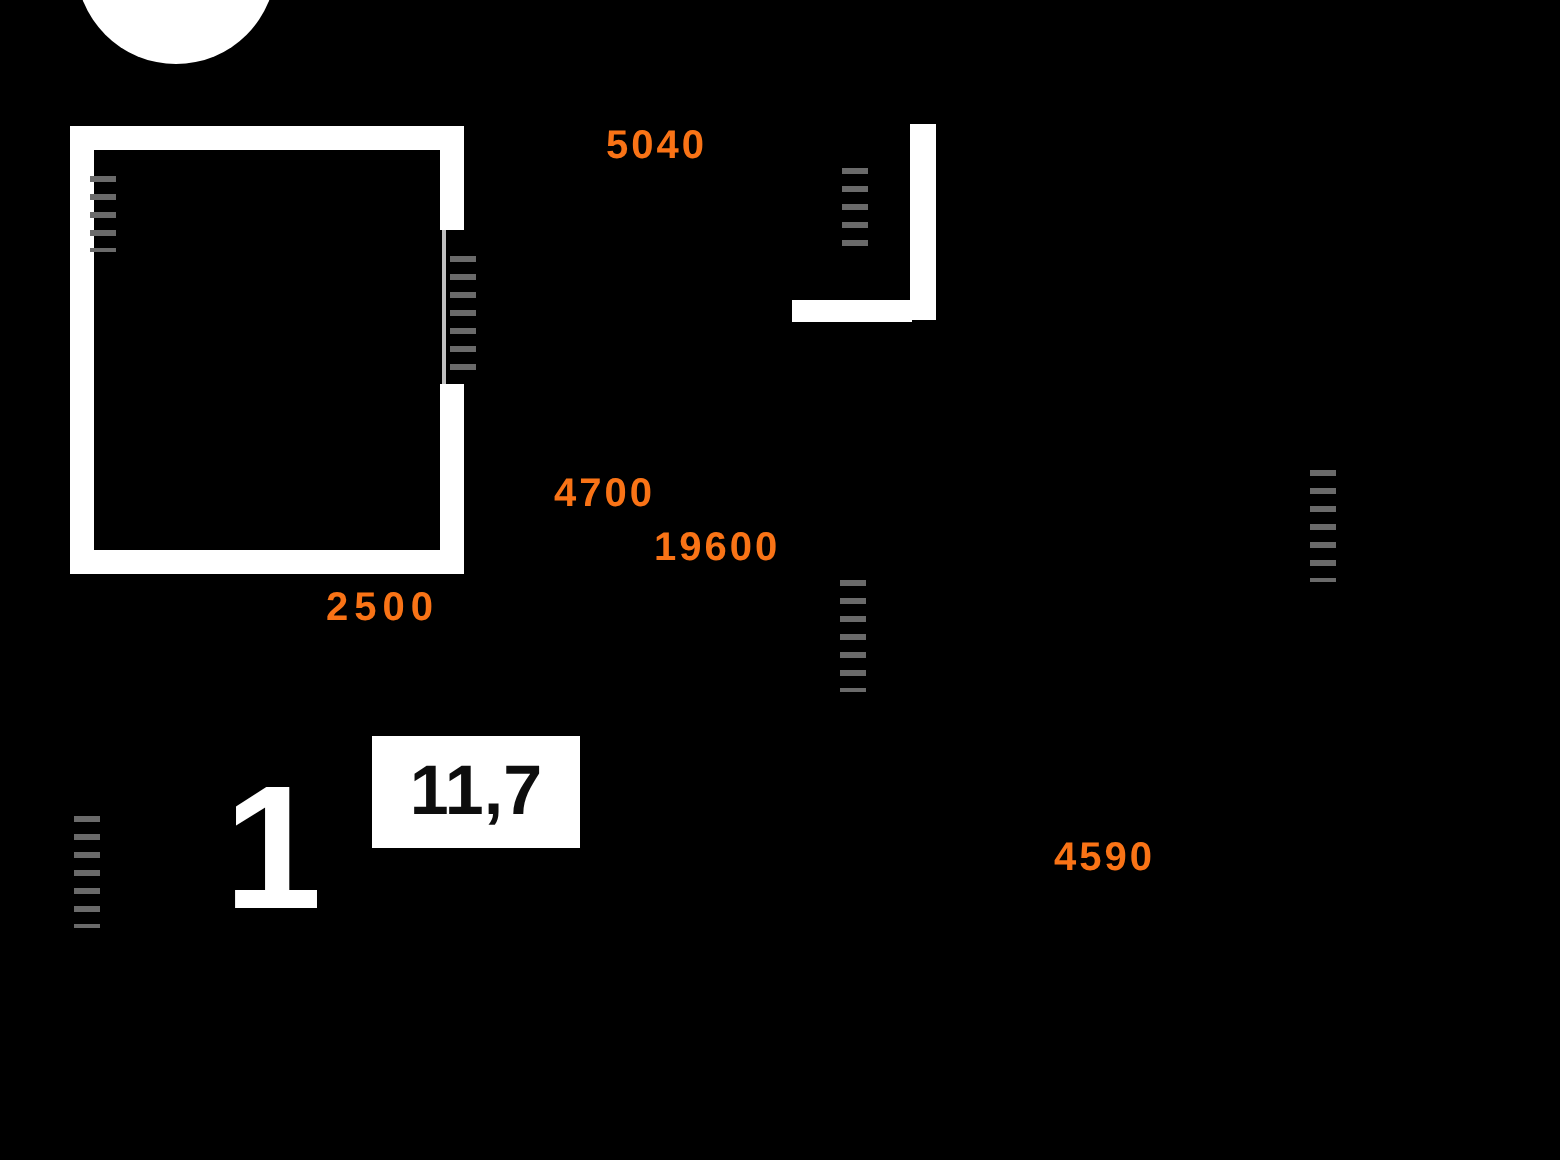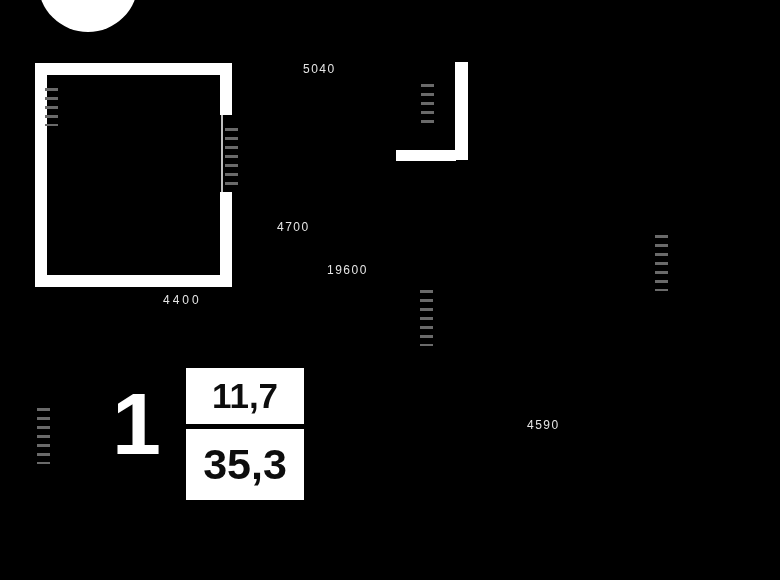--- a/index.html
+++ b/index.html
@@ -7,34 +7,34 @@
     position:relative;width:780px;height:580px;background:#000;overflow:hidden;
     font-family:"Liberation Sans",sans-serif;
   }
   .corner-circle{
     position:absolute;left:38px;top:-68px;width:100px;height:100px;
     border-radius:50%;background:#ffffff;
   }
   .wall{position:absolute;background:#ffffff;}
   .thinline{position:absolute;background:#bfbfbf;}
   .dim{
-    position:absolute;color:#e5e5e5;font-weight:normal;font-size:12px;
+    position:absolute;color:#f97316;font-weight:bold;font-size:20px;
     letter-spacing:1.5px;white-space:nowrap;
   }
   
   .vdim{
     position:absolute;width:13px;
     background:repeating-linear-gradient(to bottom,#6a6a6a 0 3px,transparent 3px 9px);
   }
   .room-number{
     position:absolute;left:112px;top:380px;color:#ffffff;
     font-size:88px;font-weight:800;line-height:1;
   }
   .area-box{
-    position:absolute;left:186px;width:118px;background:#ffffff;color:#0d0d0d;
+    position:absolute;left:186px;width:104px;background:#ffffff;color:#0d0d0d;
     display:flex;align-items:center;justify-content:center;font-weight:800;
   }
   .area-box.small{top:368px;height:56px;font-size:35px;}
   .area-box.large{top:429px;height:71px;font-size:43px;}
 </style>
 </head>
 <body>
 
 <div class="stage">
 
@@ -45,33 +45,30 @@
   <div class="wall" style="left:35px;top:275px;width:197px;height:12px;"></div>
   <div class="wall" style="left:220px;top:63px;width:12px;height:52px;"></div>
   <div class="wall" style="left:220px;top:192px;width:12px;height:95px;"></div>
 
   <div class="thinline" style="left:221px;top:115px;width:2px;height:77px;"></div>
 
   <div class="wall" style="left:455px;top:62px;width:13px;height:98px;"></div>
   <div class="wall" style="left:396px;top:150px;width:60px;height:11px;"></div>
 
   <div class="dim" style="left:303px;top:62px;">5040</div>
-  <div class="dim" style="left:277px;top:220px;">4700</div>
+  <div class="dim" style="left:277px;top:236px;">4700</div>
   <div class="dim" style="left:327px;top:263px;">19600</div>
-  <div class="dim" style="left:163px;top:293px;letter-spacing:3px;">4400</div>
+  <div class="dim" style="left:163px;top:293px;letter-spacing:3px;">2500</div>
   <div class="dim" style="left:527px;top:418px;">4590</div>
 
   <div class="vdim" style="left:45px;top:88px;height:38px;"></div>
   <div class="vdim" style="left:225px;top:128px;height:58px;"></div>
   <div class="vdim" style="left:421px;top:84px;height:44px;"></div>
   <div class="vdim" style="left:420px;top:290px;height:56px;"></div>
   <div class="vdim" style="left:655px;top:235px;height:56px;"></div>
   <div class="vdim" style="left:37px;top:408px;height:56px;"></div>
 
   <div class="room-number">1</div>
   <div class="area-box small">
     <span>11,7</span>
   </div>
-  <div class="area-box large">
-    <span>35,3</span>
-  </div>
 
 </div>
 
 </body></html>

